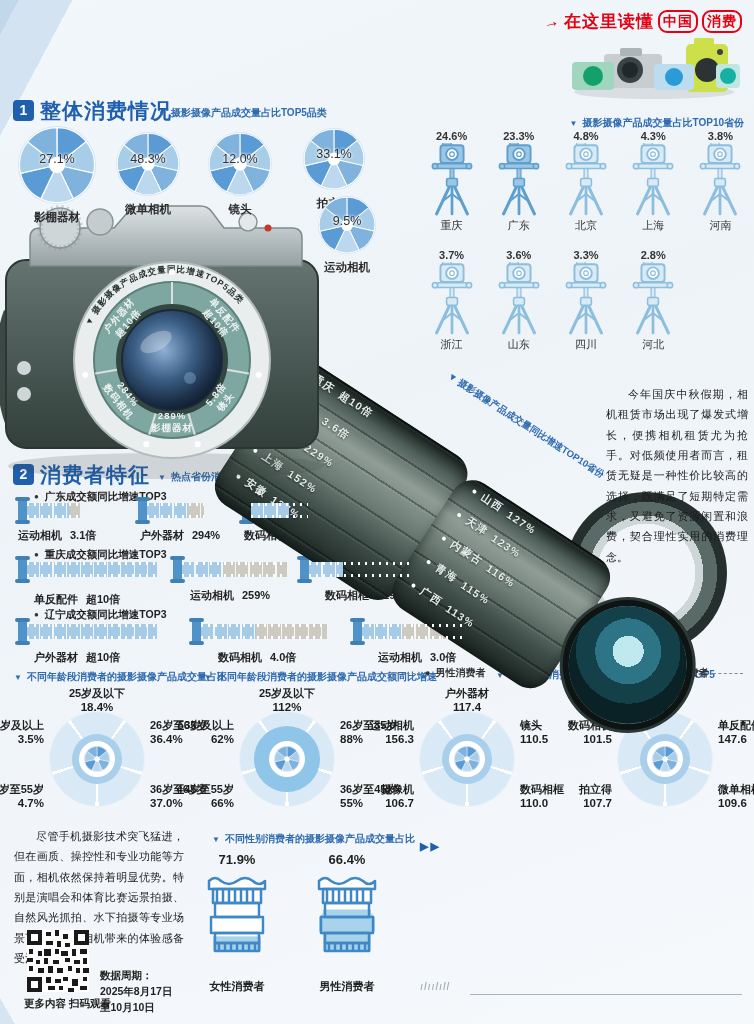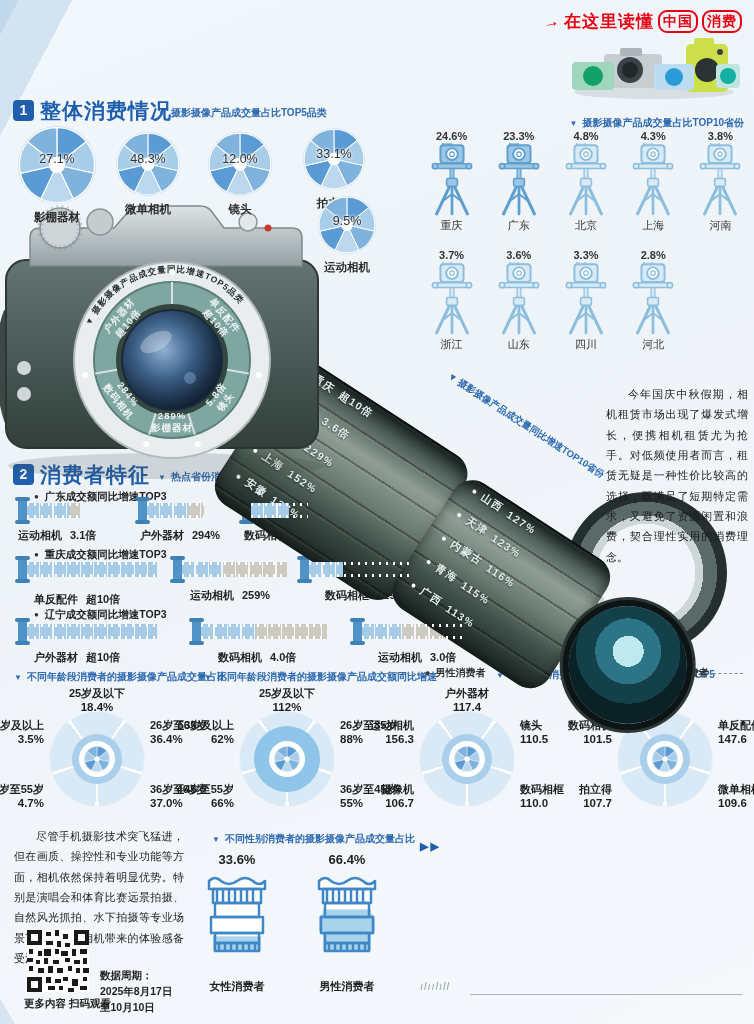--- a/index.html
+++ b/index.html
@@ -693,21 +693,21 @@
   <div class="period" style="left:100px;top:968px">
     <div>数据周期：</div>
     <div>2025年8月17日</div>
     <div>至10月10日</div>
   </div>
 
   <div class="sub-blue" style="left:212px;top:832px">
     <span class="tri">▼</span><span>不同性别消费者的摄影摄像产品成交量占比</span>
   </div>
   <div class="lensfig" style="left:202px;top:852px">
-    <div class="lv">33.6%</div>
+    <div class="lv">71.9%</div>
     <svg width="64" height="96" viewBox="0 0 64 96">
       <defs>
           <clipPath id="lensClipF">
             <path d="M4 16 L4 8 Q10 2 16 8 Q24 14 32 8 Q40 2 48 8 Q54 14 60 8 L60 16 L56 20 L56 40 L60 44 L60 58 L56 62 L56 78 L8 78 L8 62 L4 58 L4 44 L8 40 L8 20 Z"></path>
           </clipPath>
         </defs>
       <g clip-path="url(#lensClipF)">
         <rect x="0" y="0" width="64" height="96" fill="#fff"></rect>
         <rect class="fillrect" x="0" y="63" width="64" height="33" fill="#a9d3ea" style="height: 34%; y: 66%;"></rect>
       </g>

